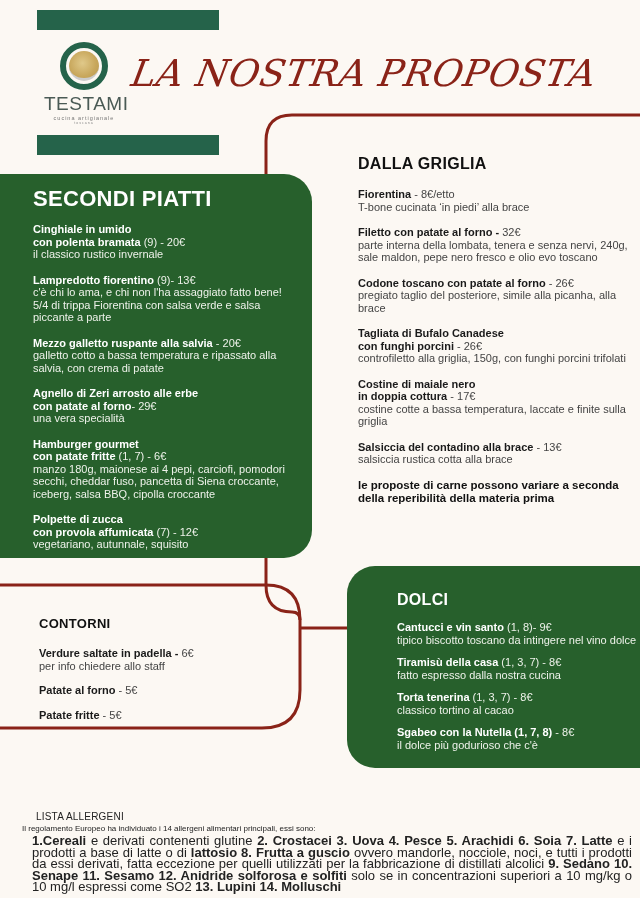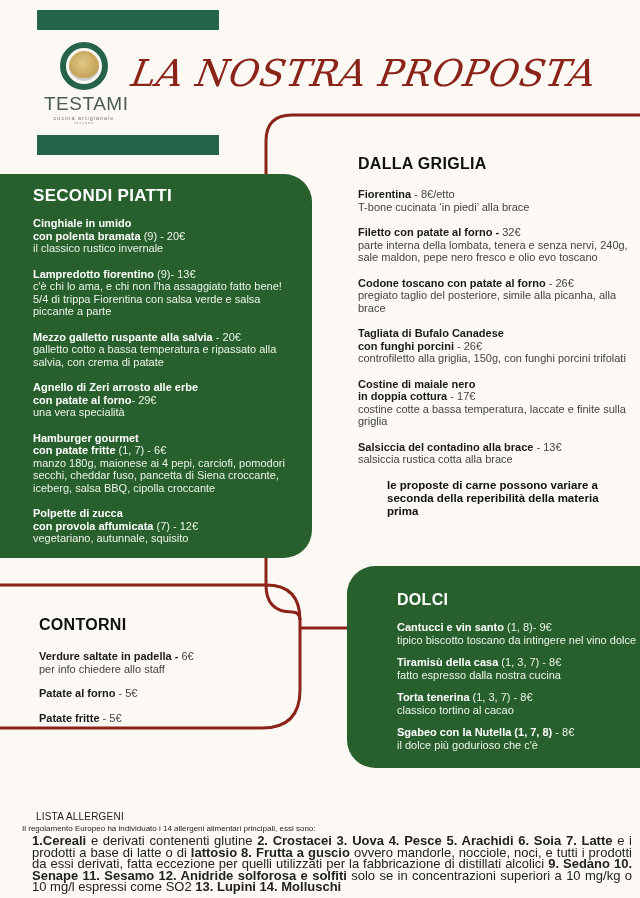--- a/index.html
+++ b/index.html
@@ -56,37 +56,37 @@
   }
   .dolci {
     left: 347px; top: 566px; width: 345px; height: 202px;
     border-radius: 28px 0 0 28px;
     padding: 25px 10px 0 50px;
   }
   .section-title {
     font-family: "Liberation Sans", sans-serif;
     font-weight: bold; font-size: 16px; letter-spacing: 0.3px;
   }
-  .secondi .section-title { font-size: 17px; margin-bottom: 11px; }
+  .secondi .section-title { font-size: 22px; margin-bottom: 11px; }
   .dolci .section-title { margin-bottom: 12px; }
 
   .item { font-size: 11px; line-height: 12.5px; margin-bottom: 13px; }
   .item .name { font-weight: bold; }
   .item .meta { font-weight: normal; }
   .item .desc { display: block; }
   .panel-green .item .meta, .panel-green .item .desc { color: #eef2ea; }
 
   .griglia { position: absolute; left: 358px; top: 155px; width: 270px; }
   .griglia .section-title { font-size: 16px; margin-bottom: 15px; color: #111; }
   .griglia .item { margin-bottom: 13px; }
   .light .item .desc, .light .item .meta { color: #444; }
-  .griglia .note { font-weight: bold; font-size: 11.5px; line-height: 13px; color: #111; margin-left: 29px; }
+  .griglia .note { font-weight: bold; font-size: 11.5px; line-height: 13px; color: #111; }
 
   .contorni { position: absolute; left: 39px; top: 616px; width: 250px; }
-  .contorni .section-title { font-size: 16px; margin-bottom: 16px; color: #111; }
+  .contorni .section-title { font-size: 13px; margin-bottom: 16px; color: #111; }
   .contorni .item { margin-bottom: 12px; }
 
   .dolci .item { margin-bottom: 10px; }
 
   .allergeni { position: absolute; left: 22px; top: 811px; width: 610px; font-size: 8px; color: #222; }
   .allergeni .title { font-size: 10px; margin-bottom: 2px; letter-spacing: 0.2px; padding-left: 14px; }
   .allergeni .intro { font-size: 8px; margin-bottom: 2px; }
   .allergeni .list { padding-left: 10px; font-size: 13px; line-height: 11.5px; text-align: justify; }
   .allergeni .list b { font-weight: bold; }
 </style>

